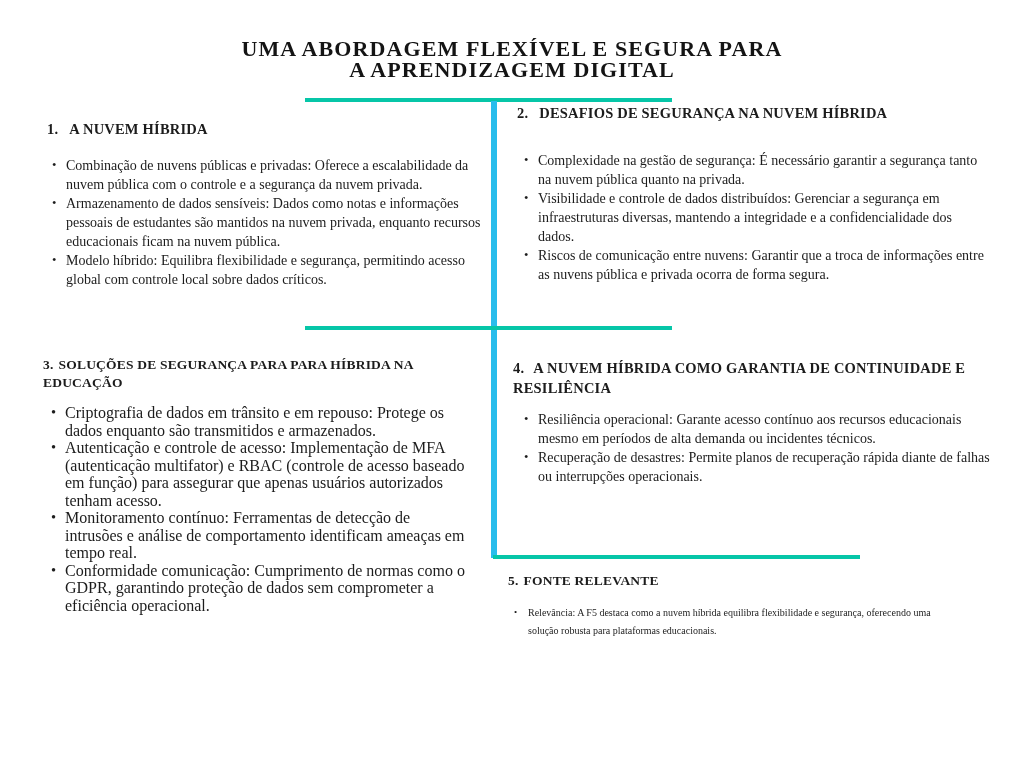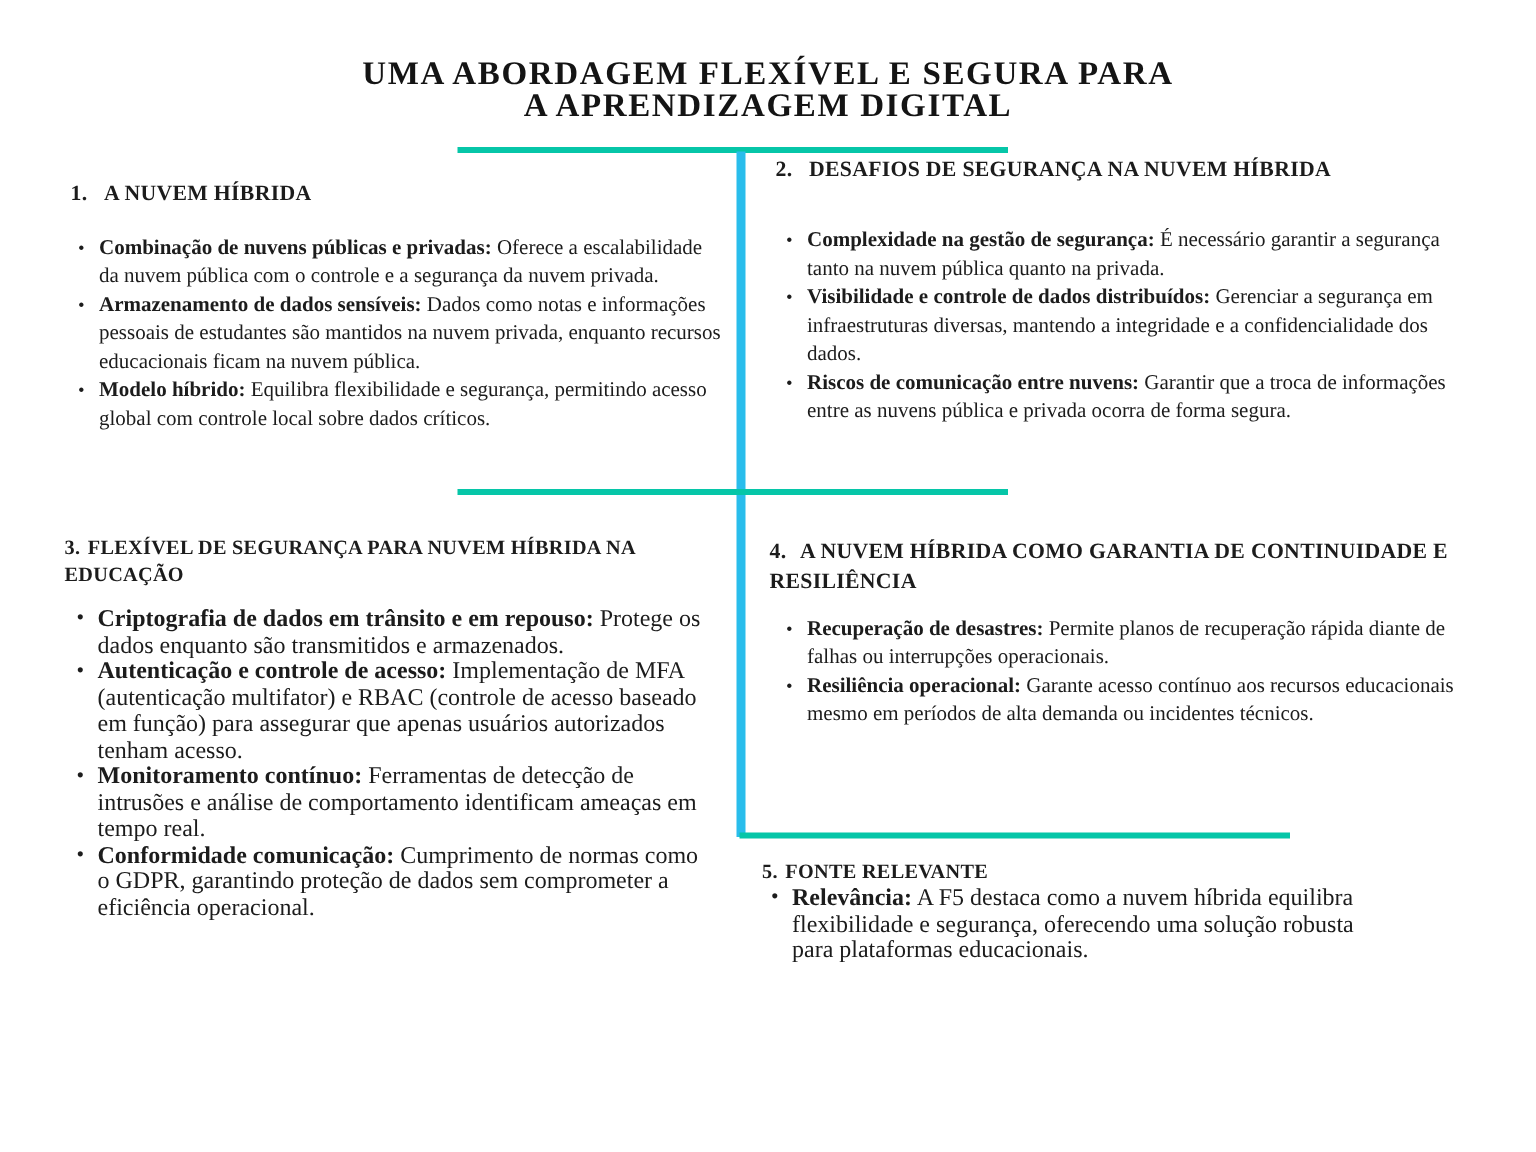--- a/index.html
+++ b/index.html
@@ -32,27 +32,27 @@
   .s3 .num { margin-right:5px; }
   .s4 .num { margin-right:9px; }
   .s5 .num { margin-right:5px; }
   .s3 h2, .s5 h2 { font-size:13.5px; line-height:18px; }
   .s4 h2 { line-height:20px; }
   ul.bullets { list-style:none; font-size:14px; line-height:19px; }
   .s1 ul.bullets { margin-top:17px; padding-left:19px; }
   .s2 ul.bullets { margin-top:28px; padding-left:21px; }
   .s3 ul.bullets { margin-top:12px; padding-left:22px; font-size:16px; line-height:17.5px; }
   .s4 ul.bullets { margin-top:12px; padding-left:25px; }
-  .s5 ul.bullets { padding-left:20px; font-size:16px; line-height:17.5px; }
+  .s5 ul.bullets { margin-top:14px; padding-left:20px; font-size:10px; line-height:17.5px; }
   ul.bullets li { position:relative; }
   ul.bullets li::before {
     content:"\2022"; position:absolute; left:-14px; top:0;
     font-size:0.9em;
   }
-  ul.bullets .lead { font-weight:bold; }
+  ul.bullets .lead { font-weight:normal; }
 </style>
 </head>
 <body>
 
 <div class="canvas">
 
   <div class="title">
     <div>UMA ABORDAGEM FLEXÍVEL E SEGURA PARA</div>
     <div>A APRENDIZAGEM DIGITAL</div>
   </div>
@@ -74,34 +74,34 @@
   <div class="section s2">
     <h2><span class="num">2.</span><span>DESAFIOS DE SEGURANÇA NA NUVEM HÍBRIDA</span></h2>
     <ul class="bullets">
         <li><span class="lead">Complexidade na gestão de segurança:</span><span> É necessário garantir a segurança tanto na nuvem pública quanto na privada.</span></li>
         <li><span class="lead">Visibilidade e controle de dados distribuídos:</span><span> Gerenciar a segurança em infraestruturas diversas, mantendo a integridade e a confidencialidade dos dados.</span></li>
         <li><span class="lead">Riscos de comunicação entre nuvens:</span><span> Garantir que a troca de informações entre as nuvens pública e privada ocorra de forma segura.</span></li>
       </ul>
   </div>
 
   <div class="section s3">
-    <h2><span class="num">3.</span><span>FLEXÍVEL DE SEGURANÇA PARA NUVEM HÍBRIDA NA EDUCAÇÃO</span></h2>
+    <h2><span class="num">3.</span><span>SOLUÇÕES DE SEGURANÇA PARA PARA HÍBRIDA NA EDUCAÇÃO</span></h2>
     <ul class="bullets">
         <li><span class="lead">Criptografia de dados em trânsito e em repouso:</span><span> Protege os dados enquanto são transmitidos e armazenados.</span></li>
         <li><span class="lead">Autenticação e controle de acesso:</span><span> Implementação de MFA (autenticação multifator) e RBAC (controle de acesso baseado em função) para assegurar que apenas usuários autorizados tenham acesso.</span></li>
         <li><span class="lead">Monitoramento contínuo:</span><span> Ferramentas de detecção de intrusões e análise de comportamento identificam ameaças em tempo real.</span></li>
         <li><span class="lead">Conformidade comunicação:</span><span> Cumprimento de normas como o GDPR, garantindo proteção de dados sem comprometer a eficiência operacional.</span></li>
       </ul>
   </div>
 
   <div class="section s4">
     <h2><span class="num">4.</span><span>A NUVEM HÍBRIDA COMO GARANTIA DE CONTINUIDADE E RESILIÊNCIA</span></h2>
     <ul class="bullets">
+        <li><span class="lead">Resiliência operacional:</span><span> Garante acesso contínuo aos recursos educacionais mesmo em períodos de alta demanda ou incidentes técnicos.</span></li>
         <li><span class="lead">Recuperação de desastres:</span><span> Permite planos de recuperação rápida diante de falhas ou interrupções operacionais.</span></li>
-        <li><span class="lead">Resiliência operacional:</span><span> Garante acesso contínuo aos recursos educacionais mesmo em períodos de alta demanda ou incidentes técnicos.</span></li>
       </ul>
   </div>
 
   <div class="section s5">
     <h2><span class="num">5.</span><span>FONTE RELEVANTE</span></h2>
     <ul class="bullets">
         <li><span class="lead">Relevância:</span><span> A F5 destaca como a nuvem híbrida equilibra flexibilidade e segurança, oferecendo uma solução robusta para plataformas educacionais.</span></li>
       </ul>
   </div>
 

